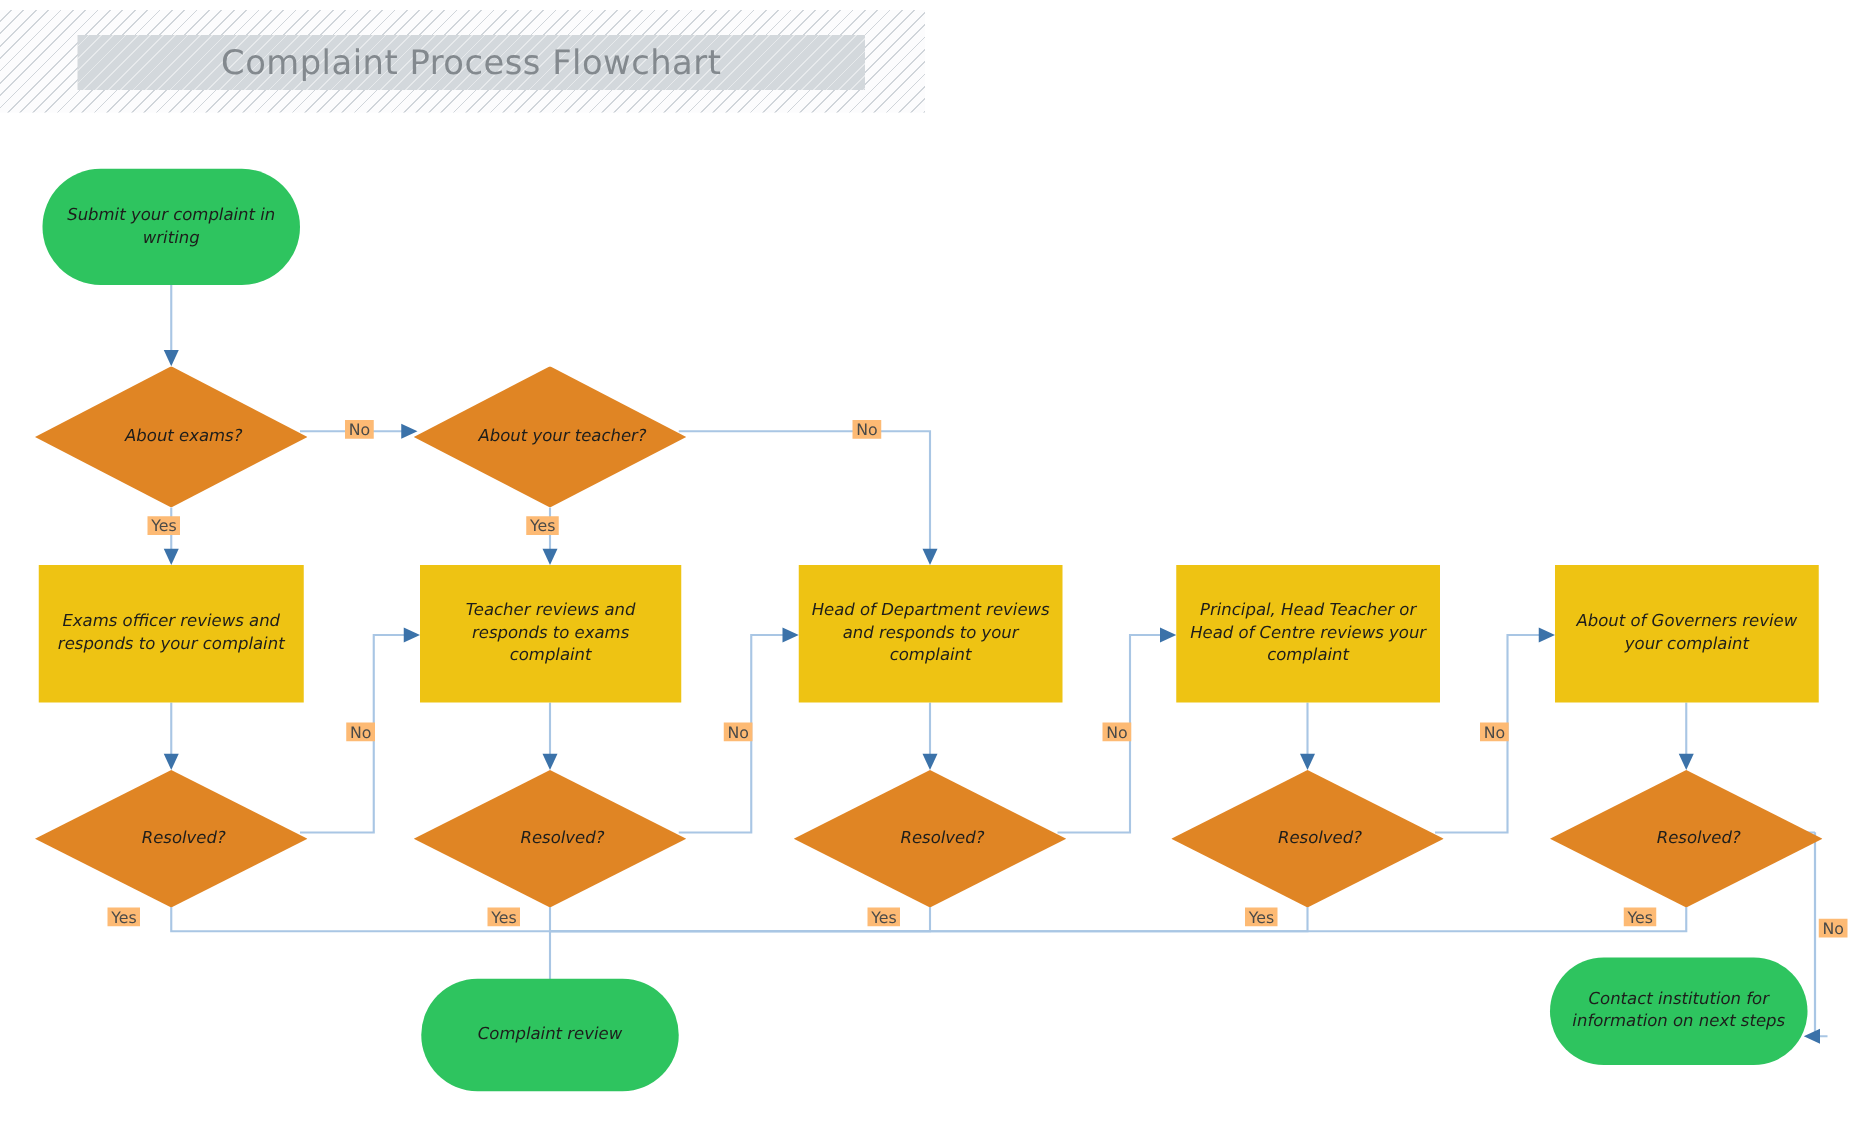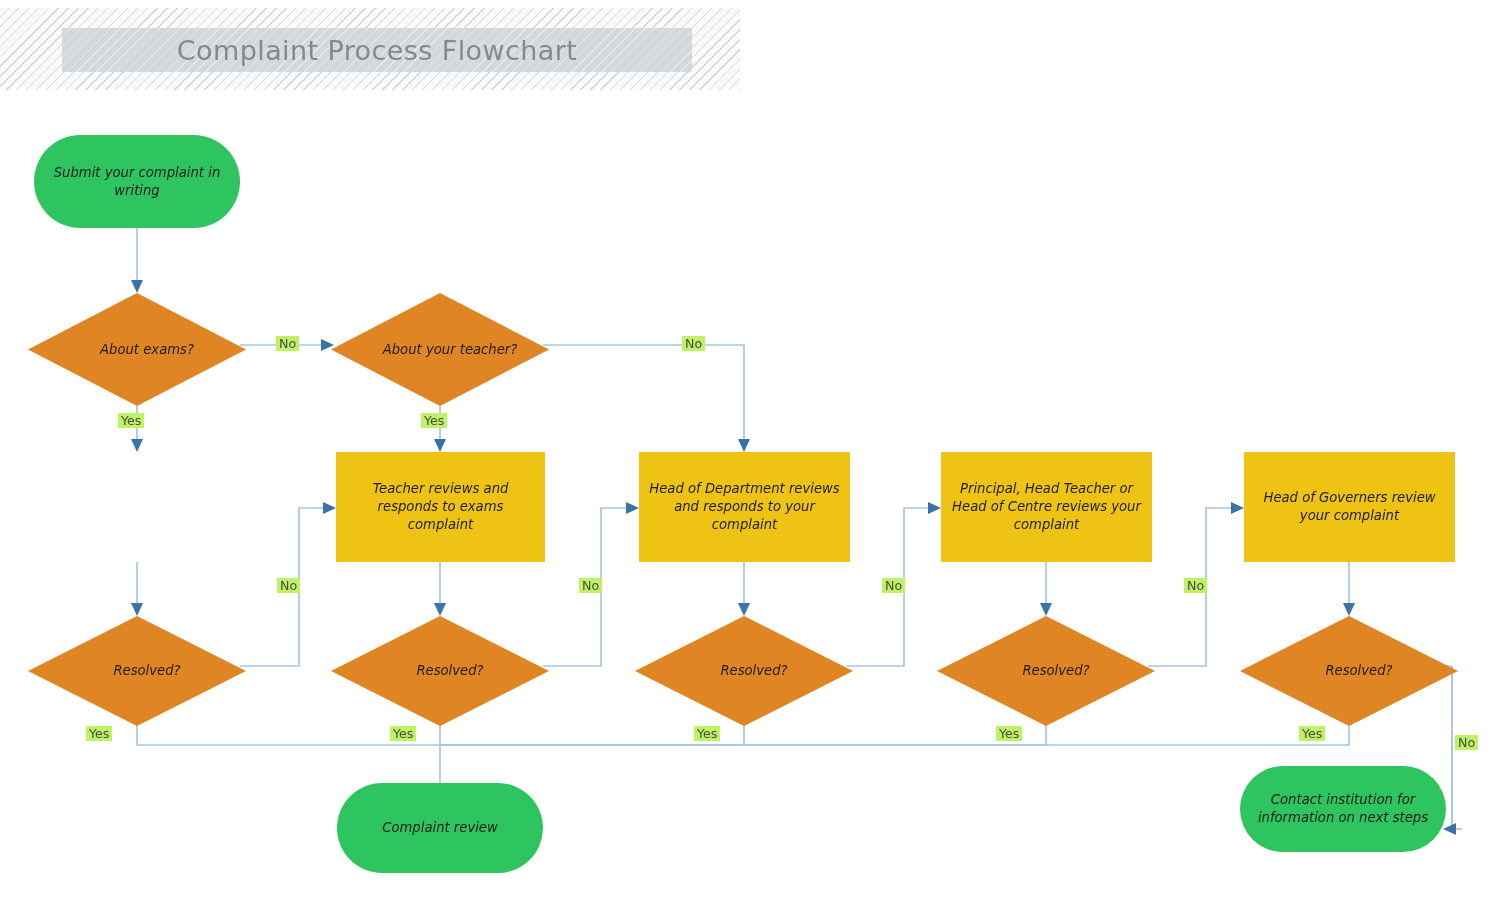--- a/index.html
+++ b/index.html
@@ -65,21 +65,21 @@
     background:#e08524;
     clip-path: polygon(50% 0, 100% 50%, 50% 100%, 0 50%);
     z-index:1;
   }
 
   
   .elabel {
     position: absolute; z-index: 4;
     font-size: 12.6px; color:#4a4a48;
     font-family: "DejaVu Sans", sans-serif;
-    background: #bef264; padding: 0 3px;
+    background: #fdba74; padding: 0 3px;
     white-space: nowrap;
   }
 </style>
 </head>
 <body>
 
 <div id="stage">
 
   <div id="title-band"></div>
   <div id="title-plate">
@@ -165,35 +165,38 @@
   <div class="node dec" style="left:28px; top:293px; width:218px; height:113px;">
     <span class="dshape"></span>
     <span class="dtxt">About exams?</span>
   </div>
 
   <div class="node dec" style="left:331px; top:293px; width:218px; height:113px;">
     <span class="dshape"></span>
     <span class="dtxt">About your teacher?</span>
   </div>
 
+  <div class="node proc" style="left:31px; top:452px; width:212px; height:110px;">
+    <span>Exams officer reviews and responds to your complaint</span>
+  </div>
 
   <div class="node proc" style="left:336px; top:452px; width:209px; height:110px;">
     <span>Teacher reviews and responds to exams complaint</span>
   </div>
 
   <div class="node proc" style="left:639px; top:452px; width:211px; height:110px;">
     <span>Head of Department reviews and responds to your complaint</span>
   </div>
 
   <div class="node proc" style="left:941px; top:452px; width:211px; height:110px;">
     <span>Principal, Head Teacher or Head of Centre reviews your complaint</span>
   </div>
 
   <div class="node proc" style="left:1244px; top:452px; width:211px; height:110px;">
-    <span>Head of Governers review your complaint</span>
+    <span>About of Governers review your complaint</span>
   </div>
 
   <div class="node dec" style="left:28px; top:616px; width:218px; height:110px;">
     <span class="dshape"></span>
     <span class="dtxt">Resolved?</span>
   </div>
 
   <div class="node dec" style="left:331px; top:616px; width:218px; height:110px;">
     <span class="dshape"></span>
     <span class="dtxt">Resolved?</span>

